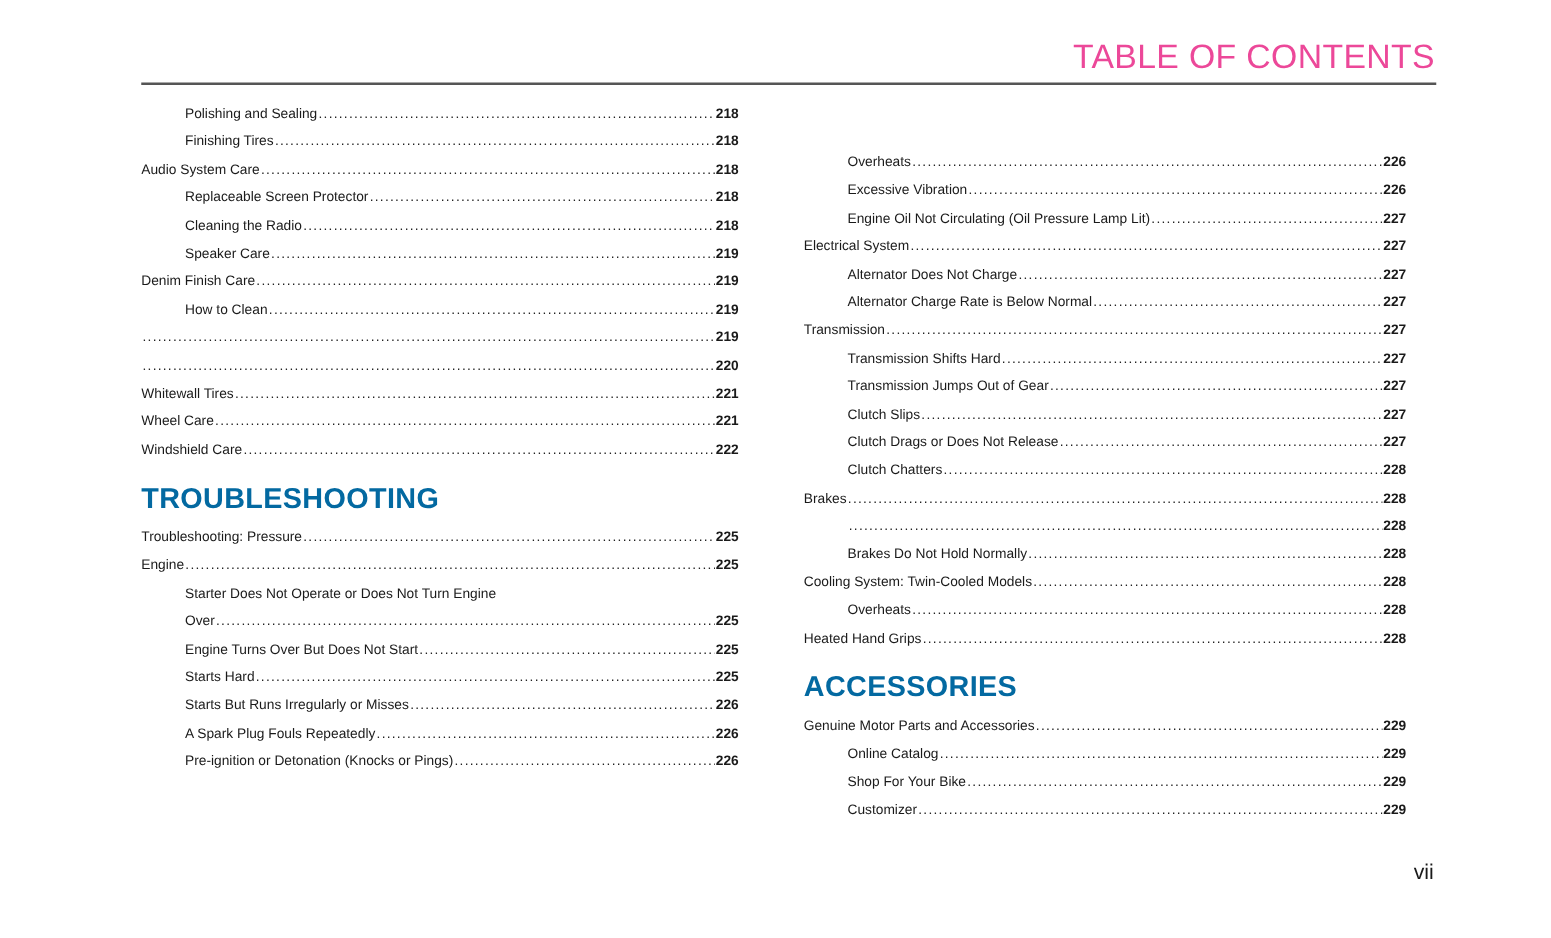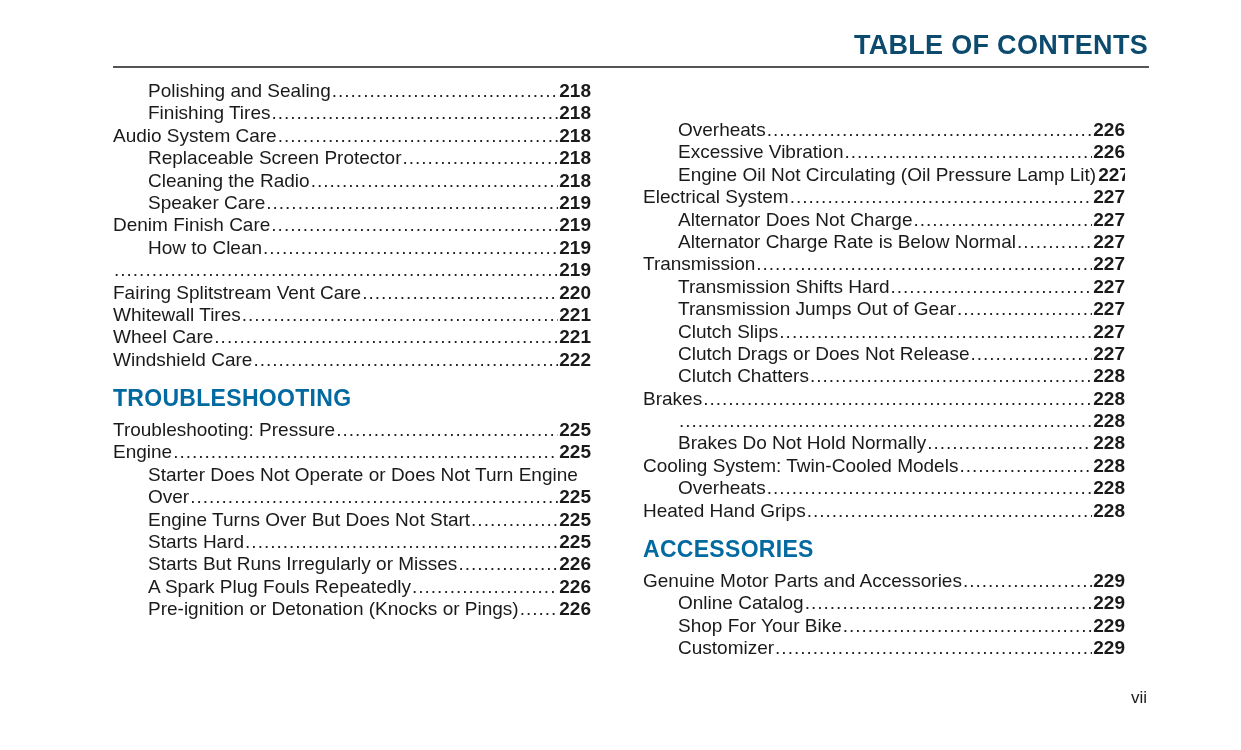--- a/index.html
+++ b/index.html
@@ -13,44 +13,44 @@
       position: relative;
       overflow: hidden;
       font-family: "Liberation Sans", "DejaVu Sans", sans-serif;
       color: #1a1a1a;
     }
     .page-title {
       position: absolute;
       right: 93px;
       top: 30px;
       font-size: 27px;
-      font-weight: bold;
+      font-weight: normal;
       letter-spacing: 0.3px;
-      color: #0c4a6e;
+      color: #ec4899;
     }
     .title-rule {
       position: absolute;
       left: 113px;
       top: 66px;
       width: 1036px;
       height: 0;
       border-top: 2px solid #555;
     }
     .column {
       position: absolute;
       top: 80px;
       width: 478px;
     }
     .col-left { left: 113px; }
     .col-right { left: 643px; width: 482px; margin-top: 39px; }
 
     .entry {
       display: flex;
       align-items: center;
-      font-size: 19px;
+      font-size: 11px;
       line-height: 22.4px;
       height: 22.4px;
       white-space: nowrap;
       overflow: hidden;
     }
     .entry.indent { padding-left: 35px; }
     .entry .label { flex: 0 0 auto; }
     .entry .leader {
       flex: 1 1 auto;
       overflow: hidden;
@@ -128,21 +128,20 @@
     <div class="entry indent">
         <span class="label">How to Clean</span>
         <span class="leader"></span>
         <span class="page">219</span>
       </div>
     <div class="entry">
         <span class="leader"></span>
         <span class="page">219</span>
       </div>
     <div class="entry">
-        <span class="label">Fairing Splitstream Vent Care</span>
         <span class="leader"></span>
         <span class="page">220</span>
       </div>
     <div class="entry">
         <span class="label">Whitewall Tires</span>
         <span class="leader"></span>
         <span class="page">221</span>
       </div>
     <div class="entry">
         <span class="label">Wheel Care</span>

